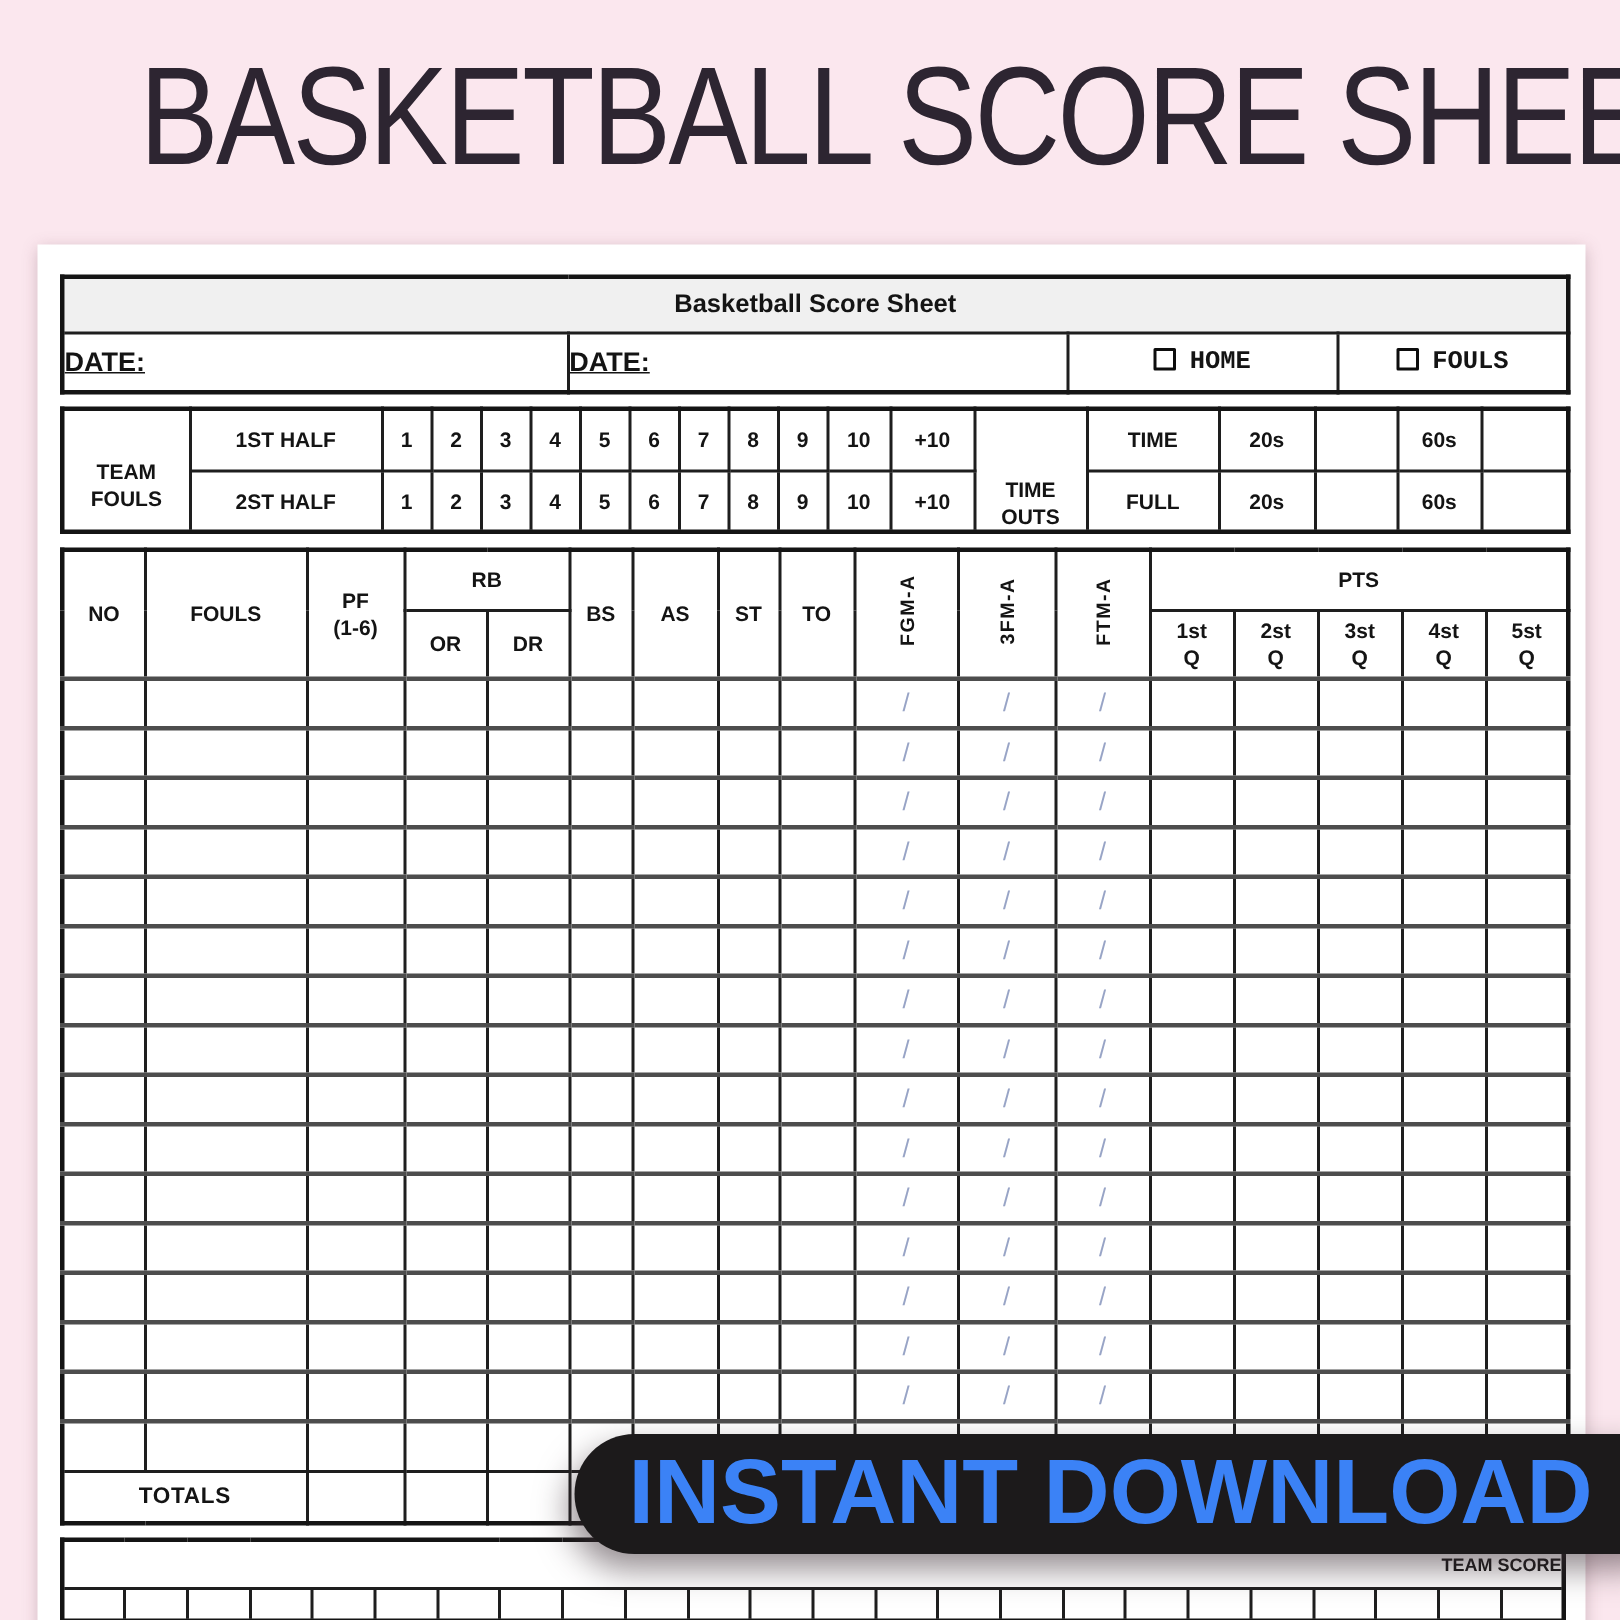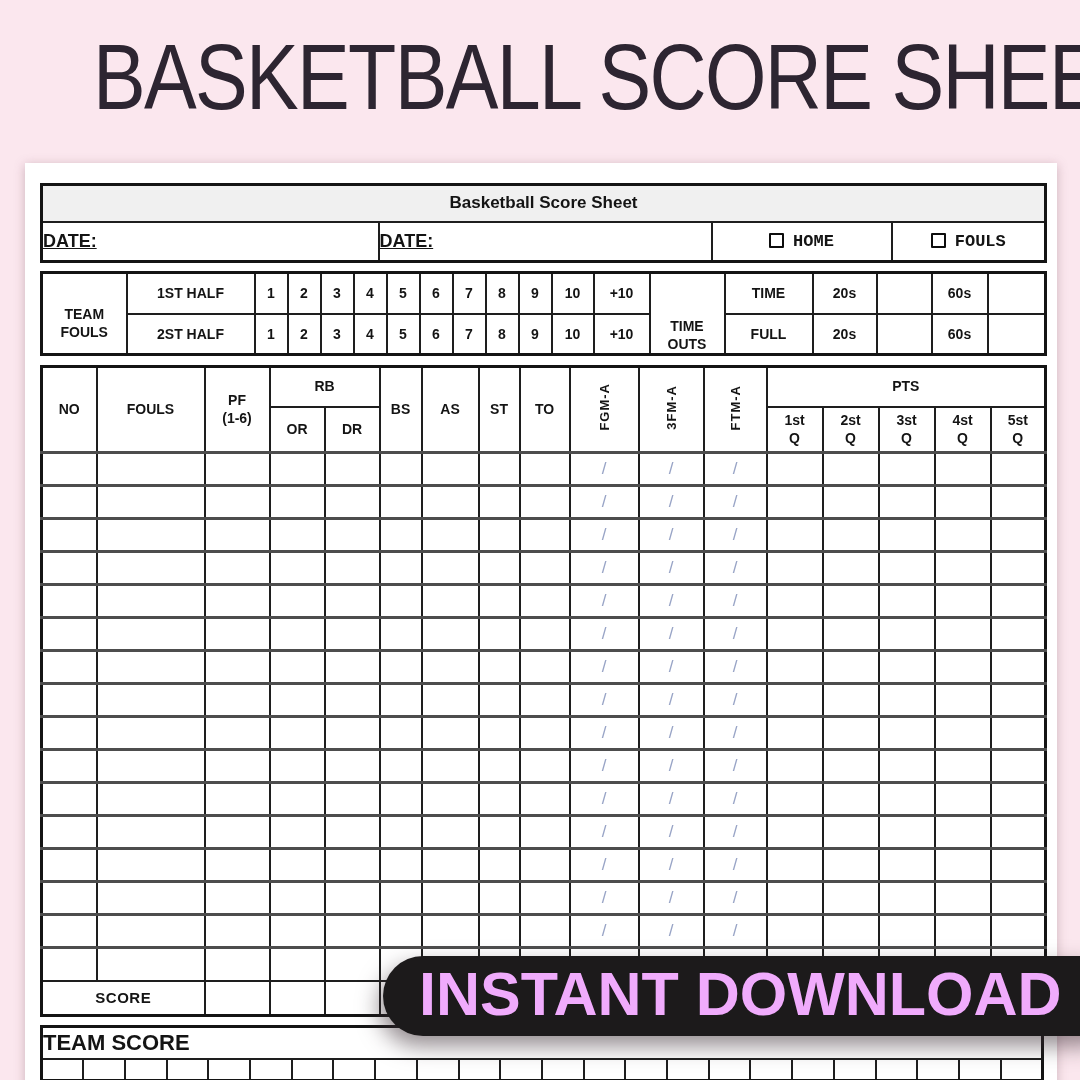--- a/index.html
+++ b/index.html
@@ -90,36 +90,36 @@
   .stats td.slash {
     text-align: center; vertical-align: middle;
     color: #98a4c6; font-size: 17px; font-weight: normal;
   }
   .totals-row { height: 35px; }
   .totals-row td { border-top: 3px solid #4d4d4d; }
   .totals-label { text-align: center; font-size: 15px; letter-spacing: 0.5px; }
 
   
   .teamscore { margin-top: 8px; }
-  .ts-header { text-align: left; font-size: 22px; height: 32px; }
+  .ts-header { text-align: right; font-size: 12px; height: 32px; }
   .ts-tick-row { height: 22px; }
 
   
   .badge {
     position: absolute; left: 383px; top: 956px;
     width: 740px; height: 80px;
     background: #1c1a1b;
     border-radius: 43px;
     display: flex; align-items: center;
     padding-left: 36px;
     box-shadow: -4px 10px 22px rgba(60, 45, 52, 0.55);
     z-index: 5;
   }
   .badge-label {
-    color: #f0abfc;
+    color: #3b82f6;
     font-size: 61px; font-weight: bold;
     letter-spacing: 0px;
     white-space: nowrap;
     padding-bottom: 4px;
   }
 </style>
 </head>
 <body>
 
 <div class="banner-title">
@@ -572,21 +572,21 @@
           <td class="slash">/</td>
           <td></td>
           <td></td>
           <td></td>
           <td></td>
           <td></td>
         </tr>
       </tbody>
     <tbody>
       <tr class="totals-row">
-        <td colspan="2" class="totals-label">SCORE</td>
+        <td colspan="2" class="totals-label">TOTALS</td>
         <td></td>
         <td></td>
         <td></td>
         <td></td>
         <td></td>
         <td></td>
         <td></td>
         <td></td>
         <td></td>
         <td></td>

